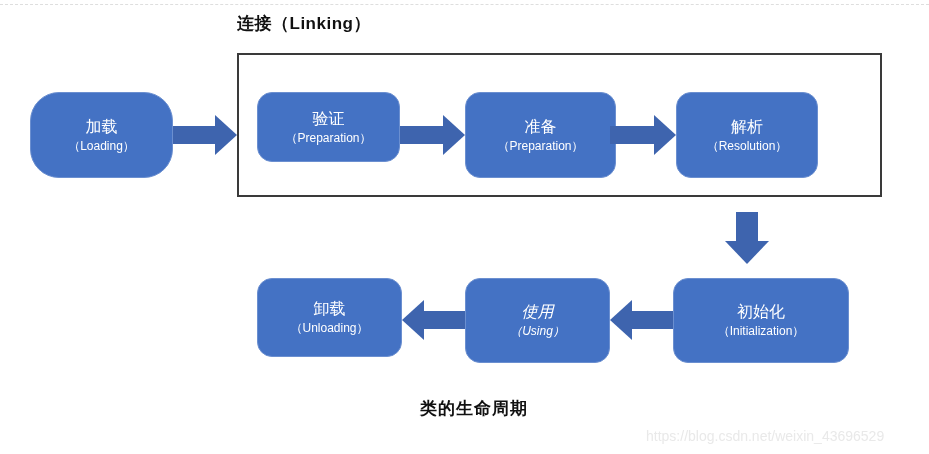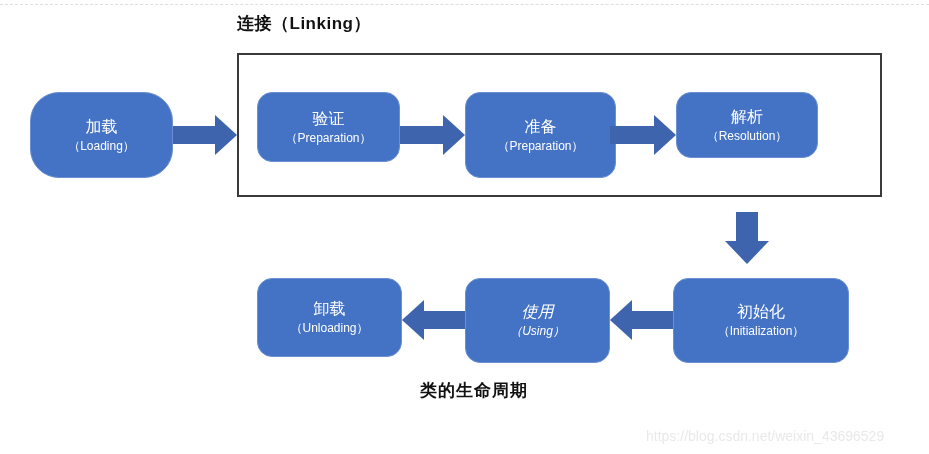--- a/index.html
+++ b/index.html
@@ -55,21 +55,21 @@
     align-items: center;
     justify-content: center;
     text-align: center;
     line-height: 1.45;
   }
   .node .zh { font-size: 16px; }
   .node .en { font-size: 12px; }
   .n-loading        { left: 30px;  top: 92px;  width: 143px; height: 86px; border-radius: 29px; }
   .n-verification   { left: 257px; top: 92px;  width: 143px; height: 70px; }
   .n-preparation    { left: 465px; top: 92px;  width: 151px; height: 86px; }
-  .n-resolution     { left: 676px; top: 92px;  width: 142px; height: 66px; }
+  .n-resolution     { left: 676px; top: 92px;  width: 142px; height: 86px; }
   .n-initialization { left: 673px; top: 278px; width: 176px; height: 85px; }
   .n-using          { left: 465px; top: 278px; width: 145px; height: 85px; font-style: italic; }
   .n-unloading      { left: 257px; top: 278px; width: 145px; height: 79px; }
 
   .arrow { position: absolute; }
   .arrow .shaft { position: absolute; background: var(--arrow-fill, #3e64ae); }
   .arrow .head  { position: absolute; width: 0; height: 0; }
 
   .arrow-right { height: 40px; }
   .arrow-right .shaft { left: 0; right: 20px; top: 11px; height: 18px; }
@@ -98,21 +98,21 @@
   .a1 { left: 173px; top: 115px; width: 64px; }
   .a2 { left: 400px; top: 115px; width: 65px; }
   .a3 { left: 610px; top: 115px; width: 66px; }
   .a-down { left: 725px; top: 212px; height: 52px; }
   .a4 { left: 610px; top: 300px; width: 63px; }
   .a5 { left: 402px; top: 300px; width: 63px; }
 
   .caption {
     position: absolute;
     left: 354px;
-    top: 379px;
+    top: 397px;
     width: 240px;
     text-align: center;
     font-size: 17px;
     font-weight: bold;
     color: var(--title-text, #111111);
     letter-spacing: 1px;
   }
   .watermark {
     position: absolute;
     left: 646px;

